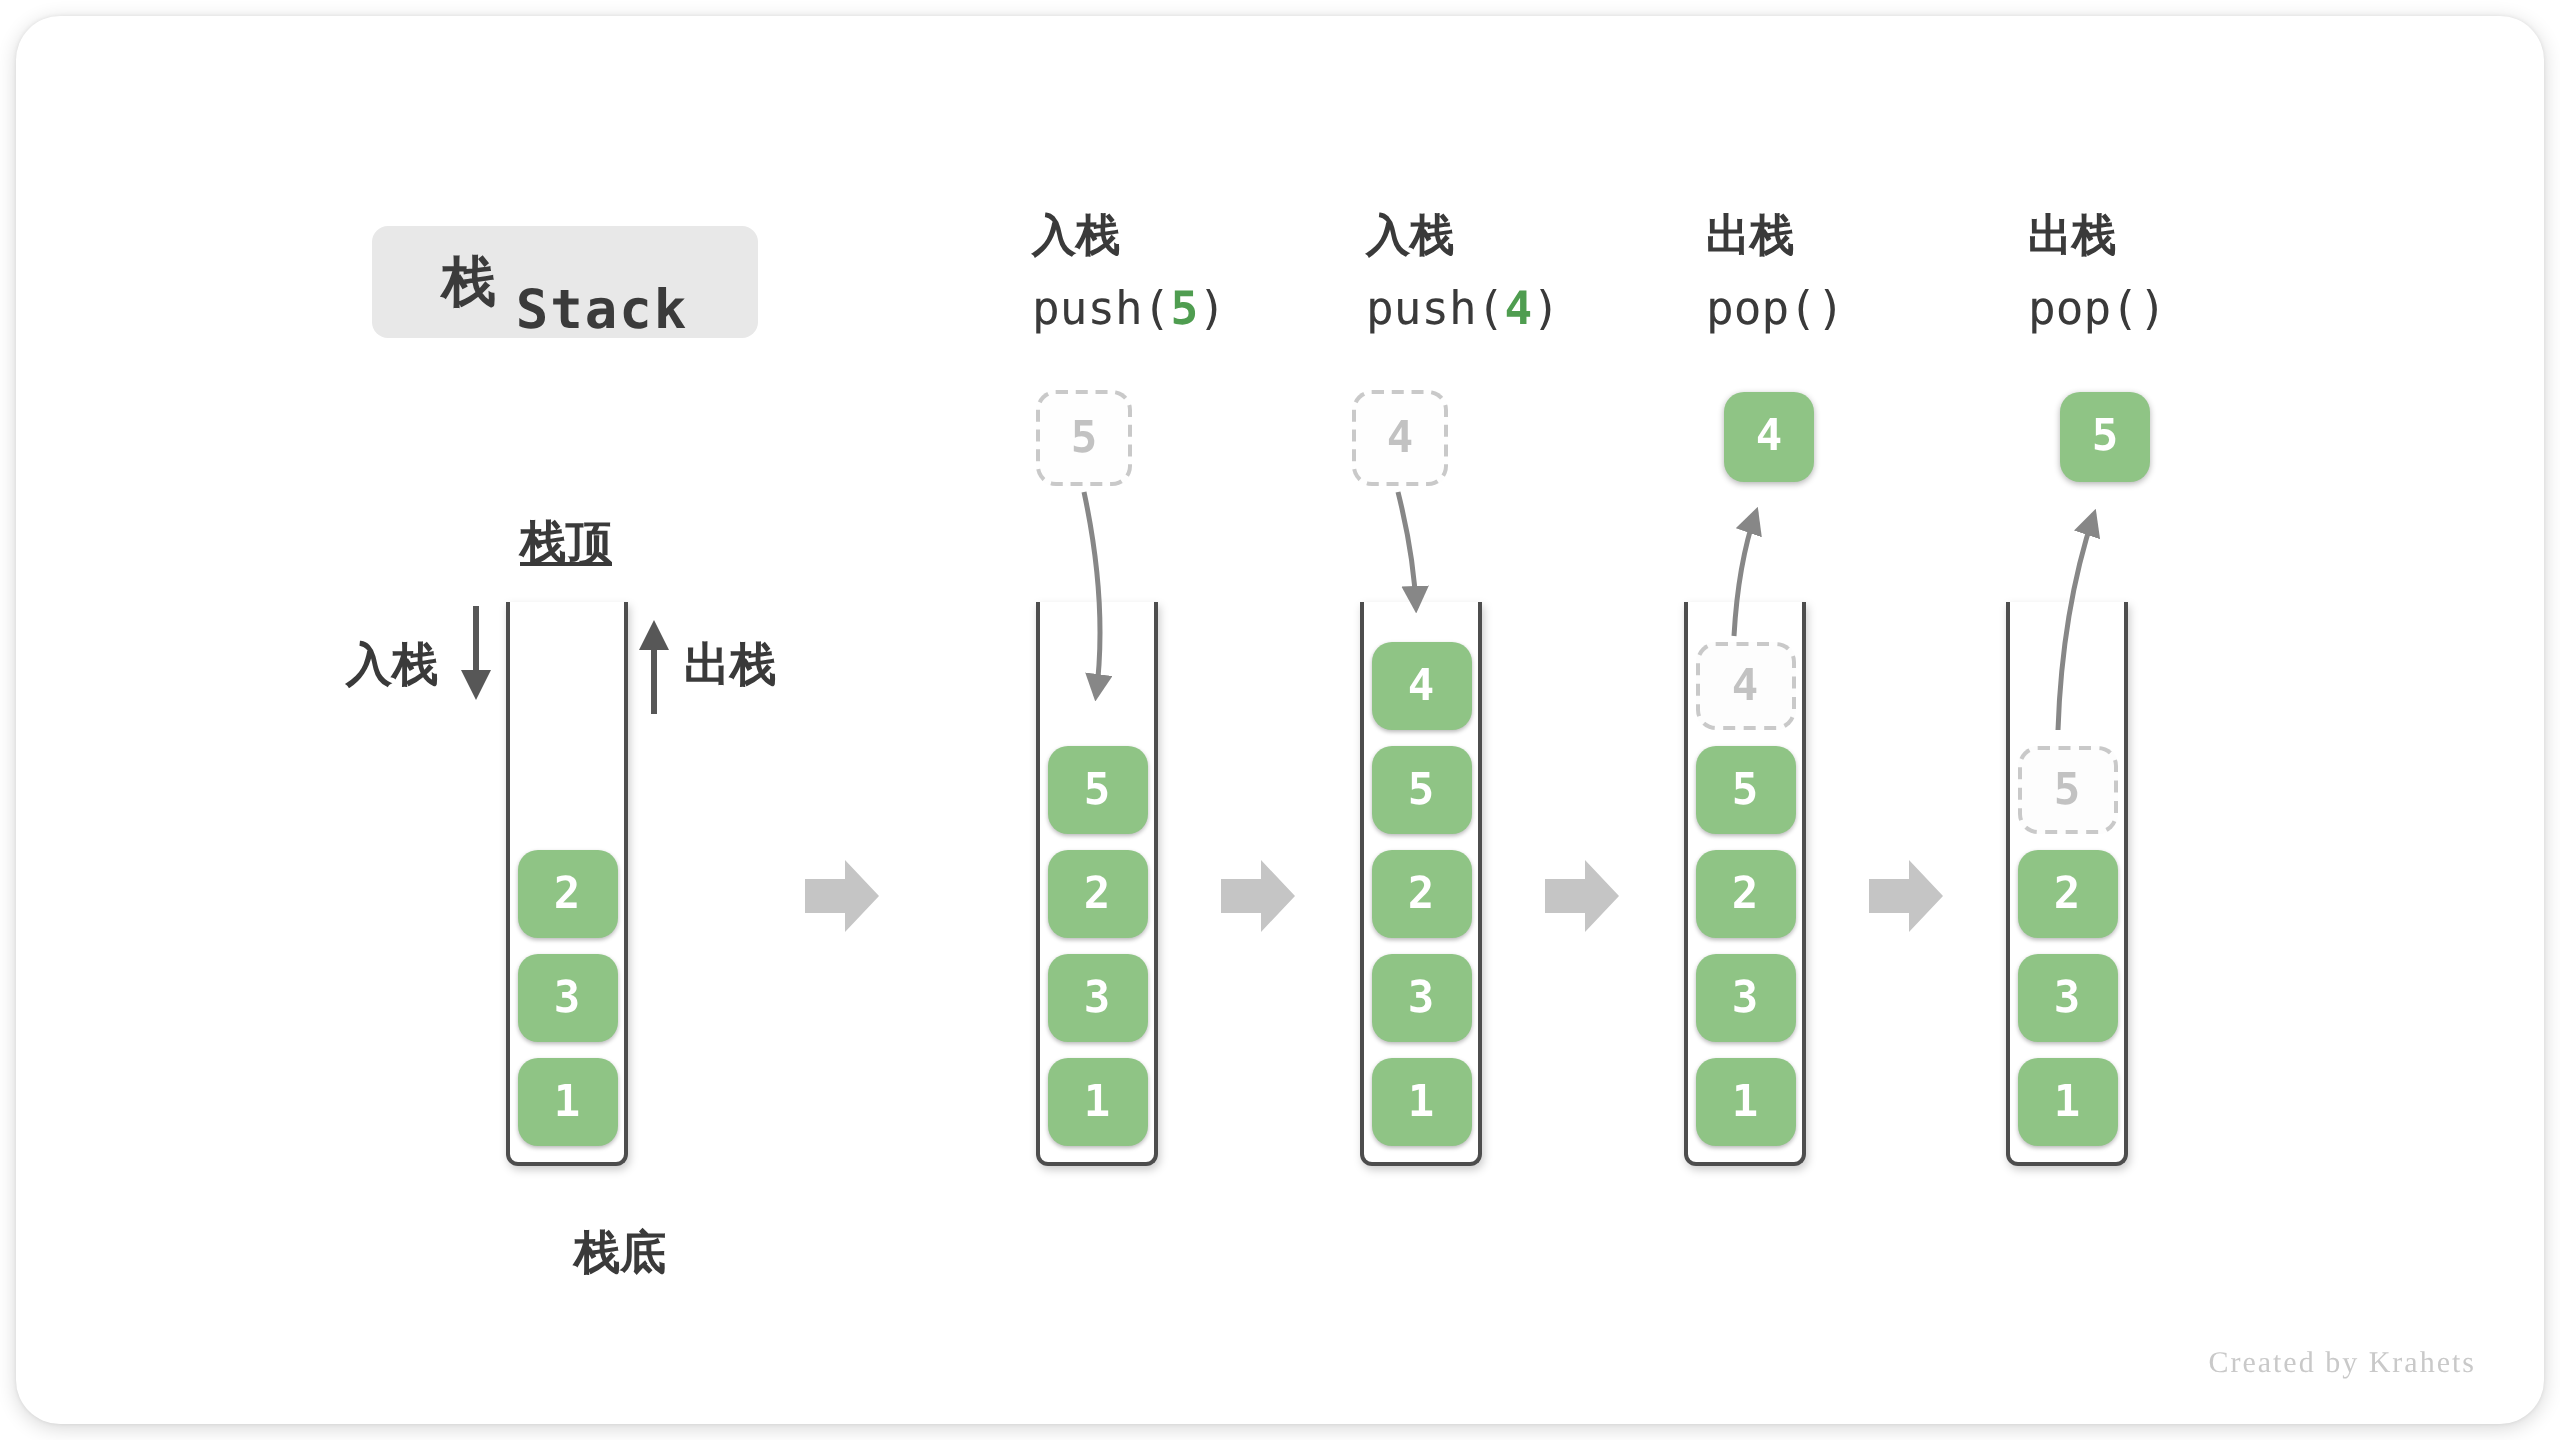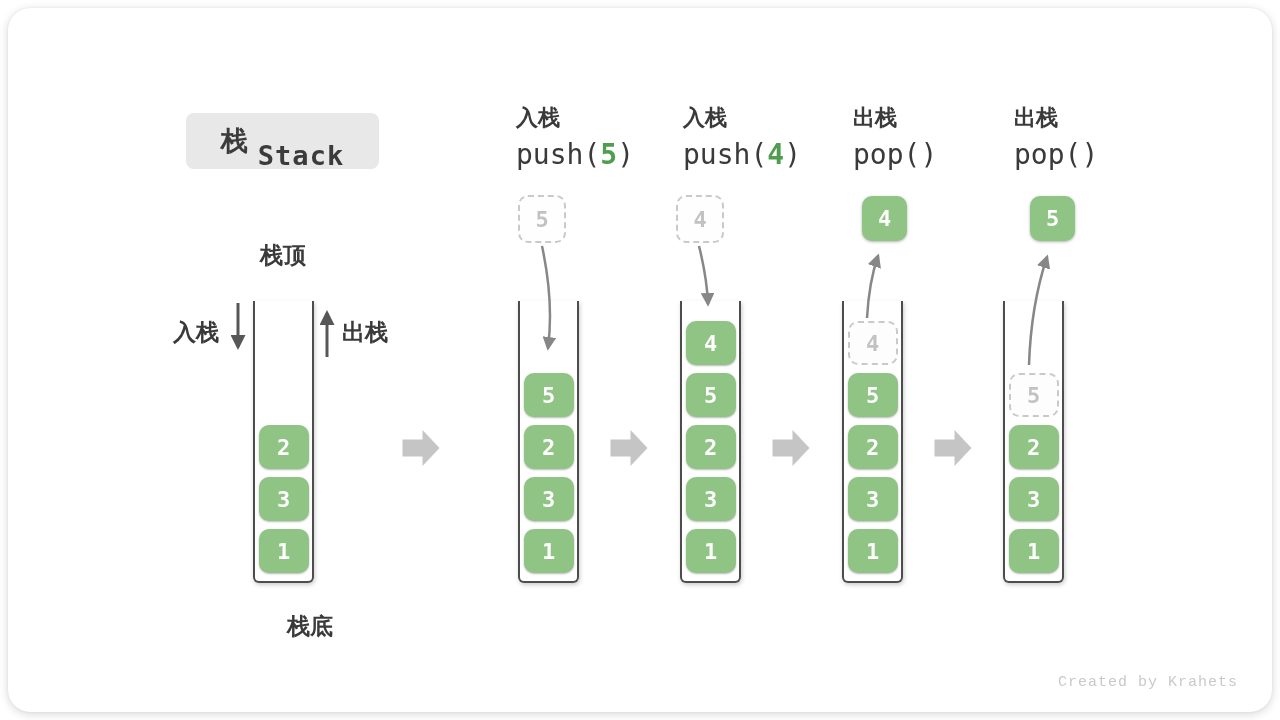--- a/index.html
+++ b/index.html
@@ -11,21 +11,21 @@
 
   
   .title-box{left:186px;top:113px;width:193px;height:56px;background:#e8e8e8;border-radius:8px;
              display:flex;align-items:center;justify-content:center;gap:10px;color:#3b3b3b;}
   .title-zh{font-size:27px;font-weight:bold;}
   .title-en{font-family:"DejaVu Sans Mono","Liberation Mono",monospace;font-size:27px;font-weight:bold;letter-spacing:1px;margin-top:28px;}
 
   
   .col-header{top:105px;color:#3a3a3a;}
   .col-header .action{font-size:22px;font-weight:bold;line-height:26px;}
-  .col-header .code{font-family:"DejaVu Sans Mono","Liberation Mono",monospace;font-size:28px;line-height:26px;margin-top:11px;color:#3a3a3a;}
+  .col-header .code{font-family:"DejaVu Sans Mono","Liberation Mono",monospace;font-size:23px;line-height:26px;margin-top:11px;color:#3a3a3a;}
   .code .arg{color:var(--green-text,#4f9d50);font-weight:bold;}
 
   
   .hbox{width:45px;height:45px;border-radius:10px;display:flex;align-items:center;justify-content:center;
         font-family:"DejaVu Sans Mono","Liberation Mono",monospace;font-size:22px;font-weight:bold;}
   .hbox.solid{background:var(--green,#8fc485);color:#ffffff;box-shadow:0 1px 3px rgba(0,0,0,0.3);}
   .hbox.ghost{width:44px;height:44px;border:2px dashed #c9c9c9;background:#fefefe;color:#c2c2c2;}
 
   
   .stack{top:301px;width:61px;height:282px;box-sizing:border-box;
@@ -38,21 +38,21 @@
         font-family:"DejaVu Sans Mono","Liberation Mono",monospace;font-size:22px;font-weight:bold;
         box-shadow:0 1px 2px rgba(0,0,0,0.28);flex:0 0 44px;}
   .cell.ghost{background:#fdfdfd;border:2px dashed #c9c9c9;color:#c2c2c2;box-shadow:none;}
 
   
   .side-label{font-size:23px;font-weight:bold;color:#3a3a3a;}
   .center61{width:100px;text-align:center;}
 
   svg.overlay{position:absolute;left:0;top:0;pointer-events:none;}
 
-  .watermark{right:42px;top:674px;font-family:Liberation Mono, monospace;
+  .watermark{right:42px;top:674px;font-family:Liberation Serif, serif;
              font-size:15px;color:#c9c9c9;letter-spacing:1px;}
 </style>
 </head>
 <body>
 
 <div id="stage">
   <div class="card"></div>
 
   <div class="abs title-box">
     <span class="title-zh">栈</span>
@@ -106,21 +106,21 @@
       <div class="cell">3</div>
       <div class="cell">1</div>
     </div>
   <div class="abs stack" style="left:1003px;">
       <div class="cell ghost">5</div>
       <div class="cell">2</div>
       <div class="cell">3</div>
       <div class="cell">1</div>
     </div>
 
-  <div class="abs side-label center61" style="left:233px;top:240px;">栈顶</div>
+  <div class="abs side-label center61" style="left:233px;top:256px;text-decoration:underline;">栈顶</div>
   <div class="abs side-label center61" style="left:233px;top:611px;text-align:right;">栈底</div>
   <div class="abs side-label" style="left:173px;top:317px;">入栈</div>
   <div class="abs side-label" style="left:342px;top:317px;">出栈</div>
 
   <svg class="overlay" width="1280" height="720" viewBox="0 0 1280 720">
     <defs>
       <marker id="ah-dark" viewBox="0 0 10 10" refX="8" refY="5" markerWidth="5" markerHeight="5" orient="auto-start-reverse">
         <path d="M0,0 L10,5 L0,10 z" fill="#575757"></path>
       </marker>
       <marker id="ah-gray" viewBox="0 0 10 10" refX="8" refY="5" markerWidth="5.5" markerHeight="5.5" orient="auto-start-reverse">

